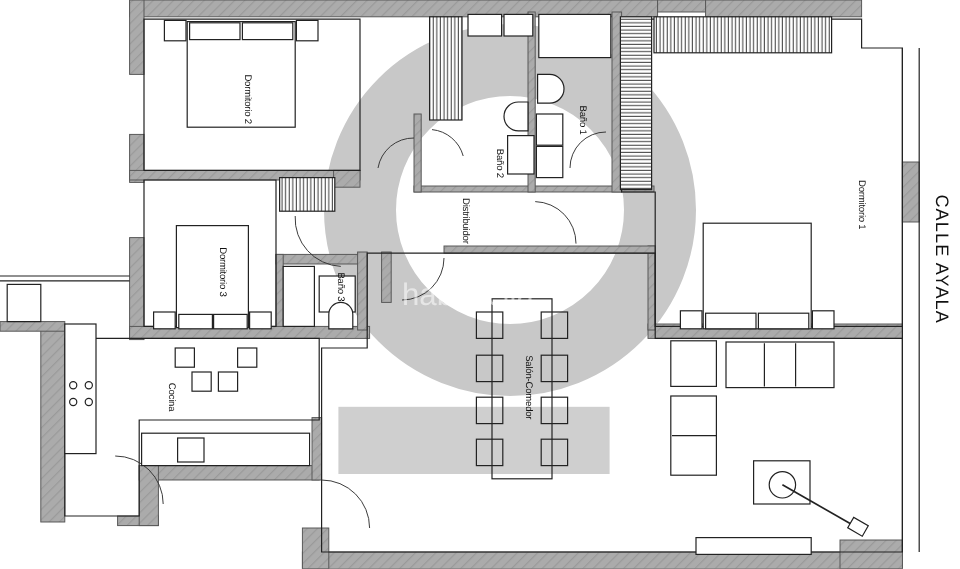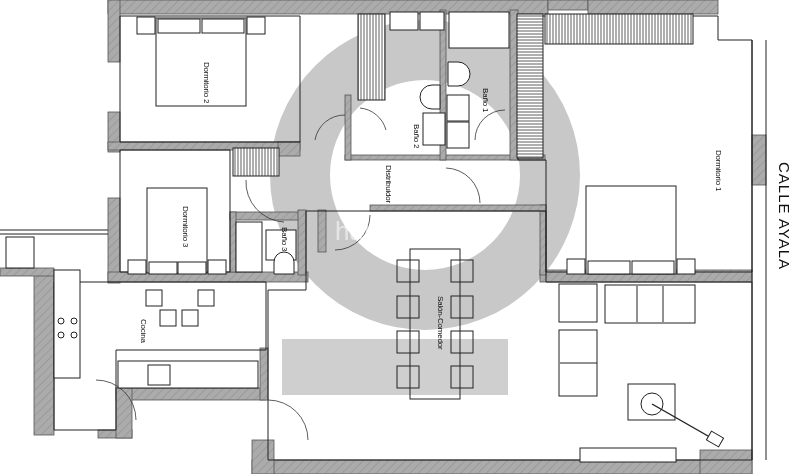--- a/index.html
+++ b/index.html
@@ -189,13 +189,13 @@
 <div class="lbl" style="left:481px;top:88px;">Baño 1</div>
 <div class="lbl" style="left:412px;top:124px;">Baño 2</div>
 <div class="lbl" style="left:714px;top:150px;">Dormitorio 1</div>
 <div class="lbl" style="left:384px;top:165px;">Distribuidor</div>
 <div class="lbl" style="left:181px;top:206px;">Dormitorio 3</div>
 <div class="lbl" style="left:280px;top:227px;">Baño 3</div>
 <div class="lbl" style="left:139px;top:319px;">Cocina</div>
 <div class="lbl" style="left:436px;top:296px;">Salón-Comedor</div>
 
 <div class="street" style="left:776px;top:162px;">CALLE AYALA</div>
-<div class="wm" style="left:335px;top:216px;">habitaclia</div>
+<div class="wm" style="left:335px;top:230px;">habitaclia</div>
 
 </body></html>

